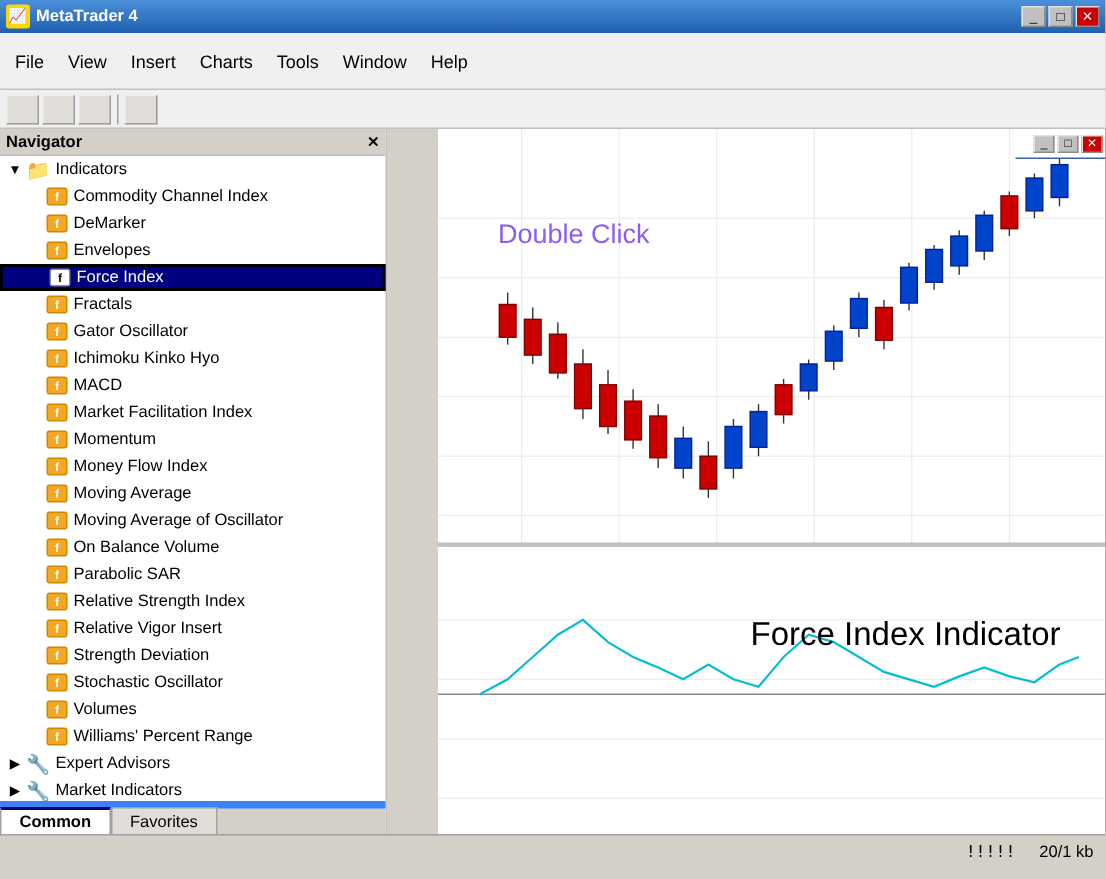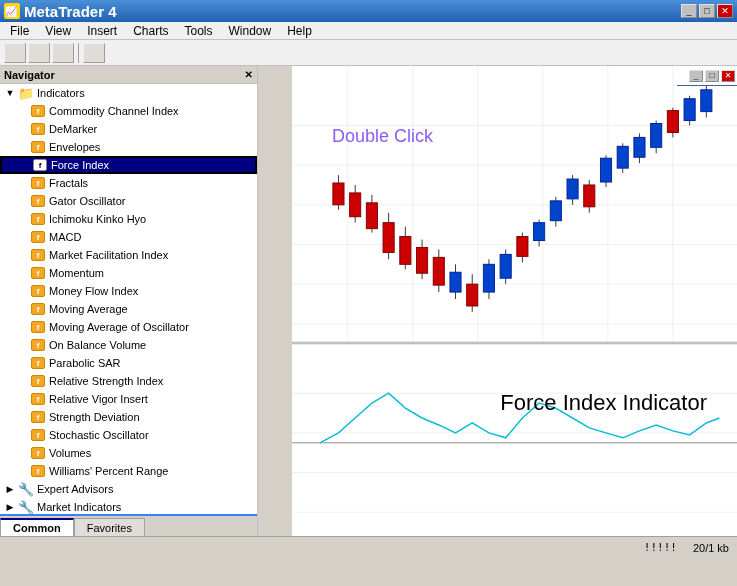--- a/index.html
+++ b/index.html
@@ -10,28 +10,28 @@
       height: 22px;
       background: linear-gradient(to bottom, #4a90d9, #2060b0);
       display: flex;
       align-items: center;
       justify-content: space-between;
       padding: 0 4px;
       color: white;
     }
     .title-bar-left { display: flex; align-items: center; gap: 4px; }
     .title-icon { width: 16px; height: 16px; background: #ffd700; border-radius: 2px; display: flex; align-items: center; justify-content: center; font-size: 10px; }
-    .title-text { font-size: 15px; font-weight: bold; }
+    .title-text { font-size: 11px; font-weight: bold; }
     .title-controls { display: flex; gap: 2px; }
     .title-btn { width: 16px; height: 14px; background: #c0c0c0; border: 1px outset #e0e0e0; font-size: 9px; display: flex; align-items: center; justify-content: center; cursor: pointer; color: #000; }
     .title-btn.close { background: #cc0000; color: white; }
 
     
     .menu-bar {
-      height: 18px;
+      height: 38px;
       background: #f0f0f0;
       display: flex;
       align-items: center;
       padding: 0 2px;
       border-bottom: 1px solid #c0c0c0;
     }
     .menu-item {
       padding: 2px 8px;
       cursor: pointer;
       font-size: 12px;
@@ -135,21 +135,21 @@
     .navigator-content::-webkit-scrollbar { width: 16px; }
     .navigator-content::-webkit-scrollbar-track { background: #f0f0f0; }
     .navigator-content::-webkit-scrollbar-thumb { background: #c0c0c0; border: 1px outset #e0e0e0; }
 
     
     .nav-tabs {
       height: 22px;
       background: #d4d0c8;
       display: flex;
       align-items: flex-end;
-      border-top: 2px solid #3b82f6;
+      border-top: 5px solid #3b82f6;
     }
     .nav-tab {
       padding: 2px 12px;
       background: #e0ddd8;
       border: 1px solid #a0a0a0;
       border-bottom: none;
       cursor: pointer;
       font-size: 11px;
       height: 18px;
       display: flex;

